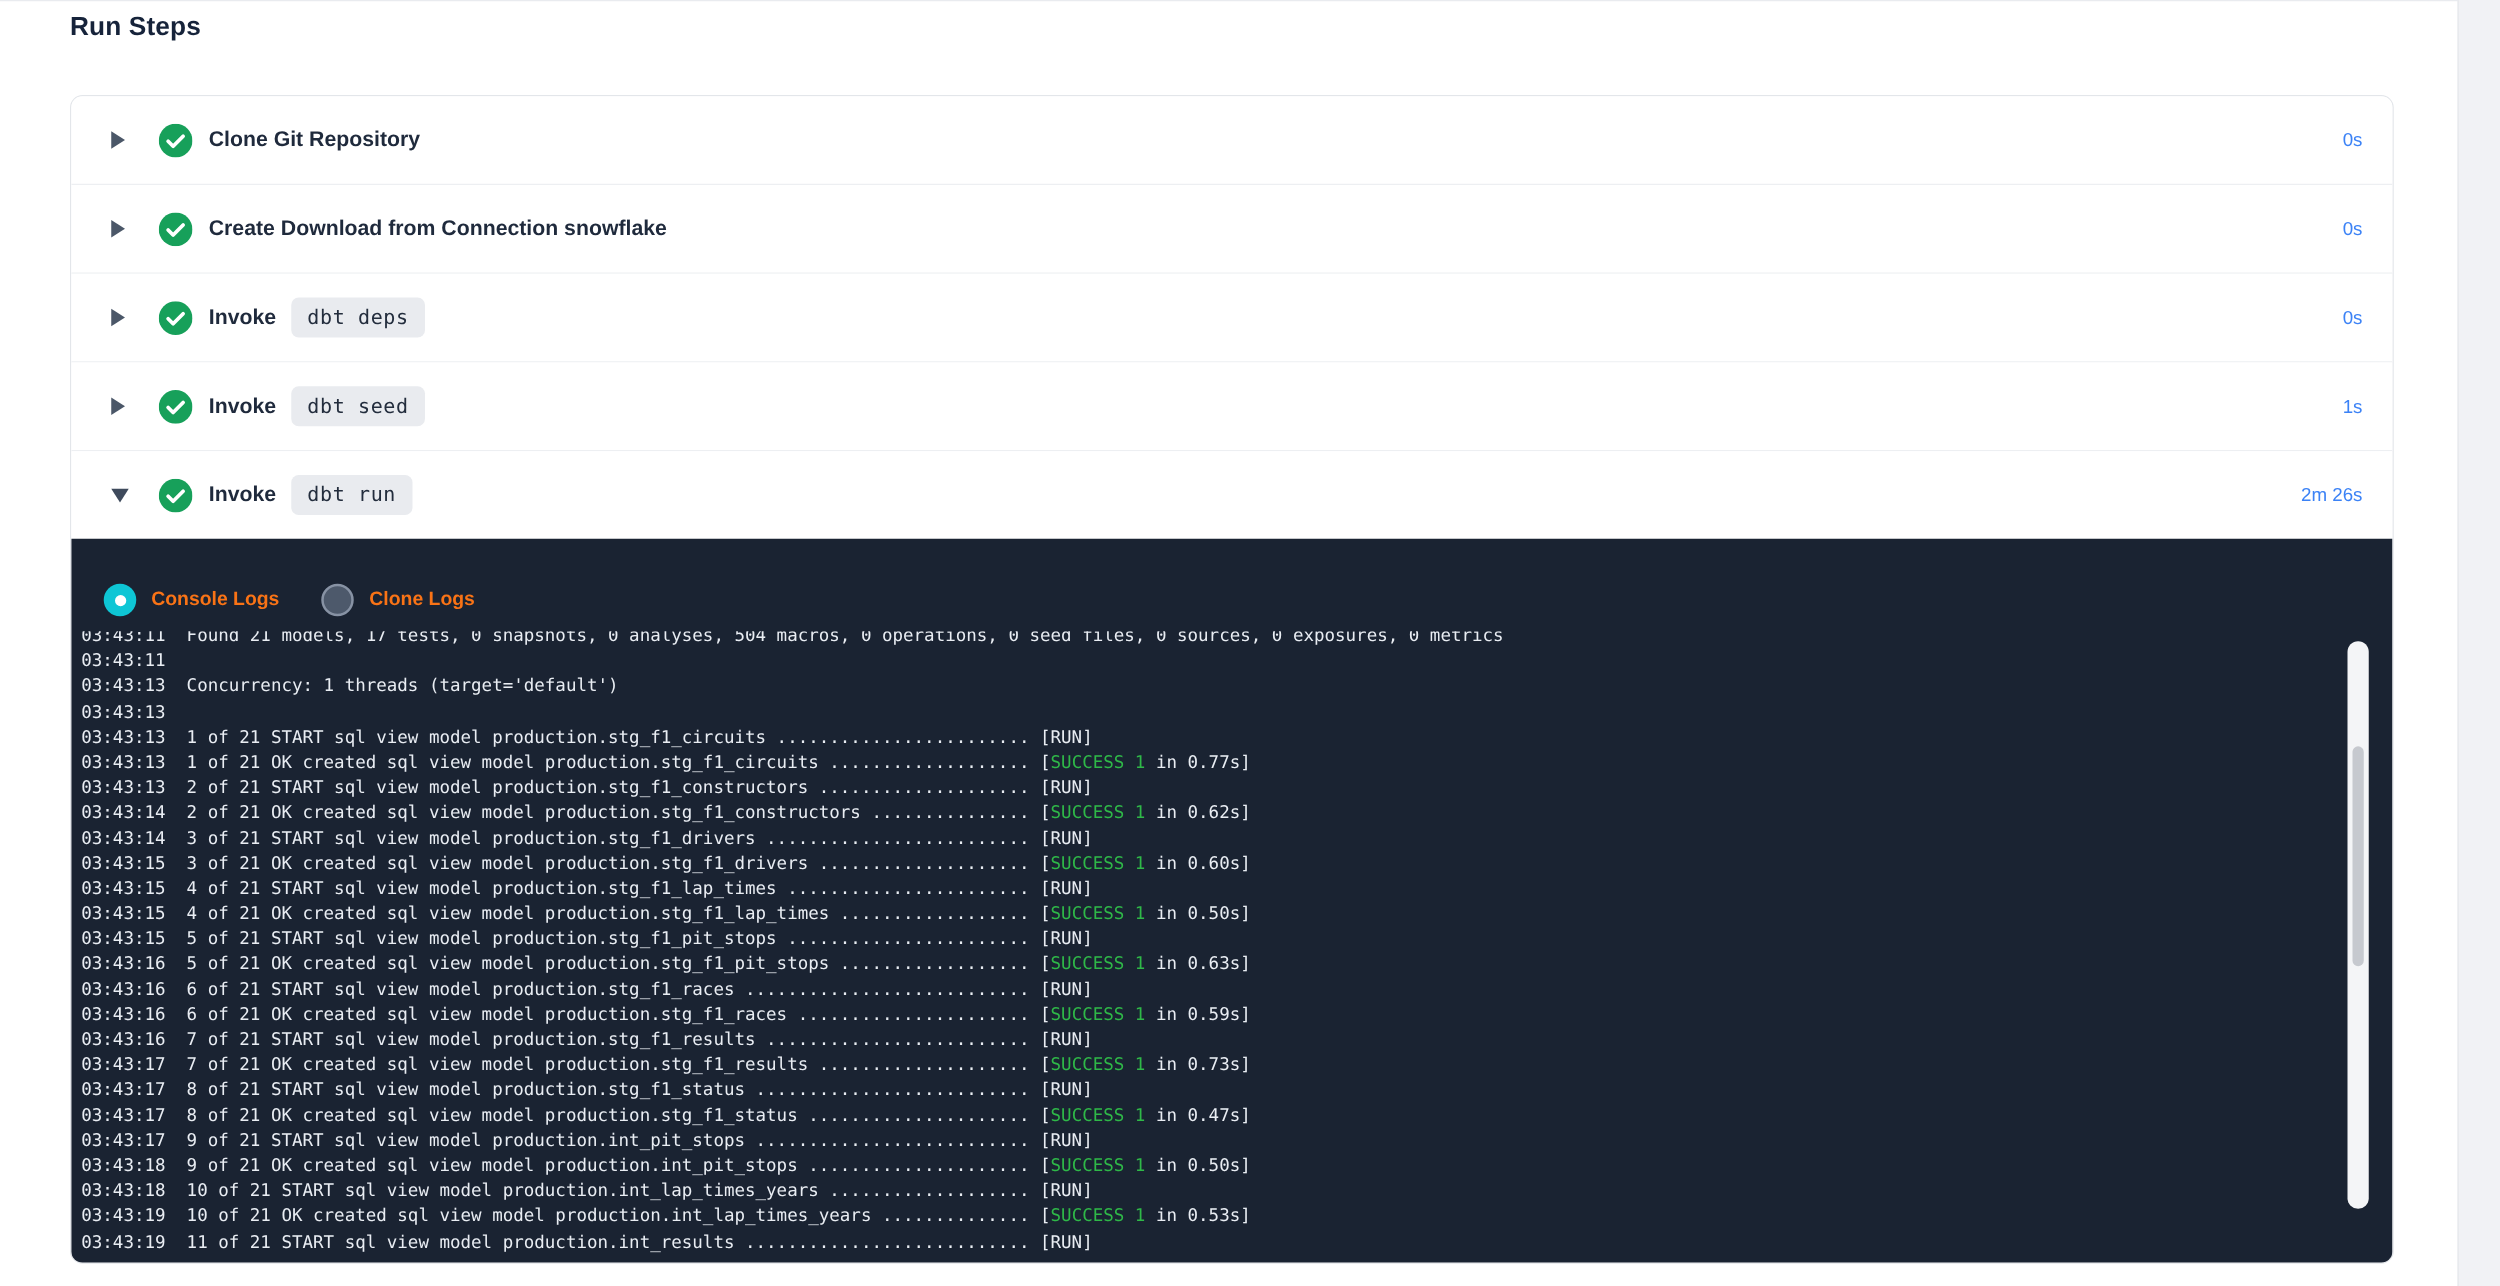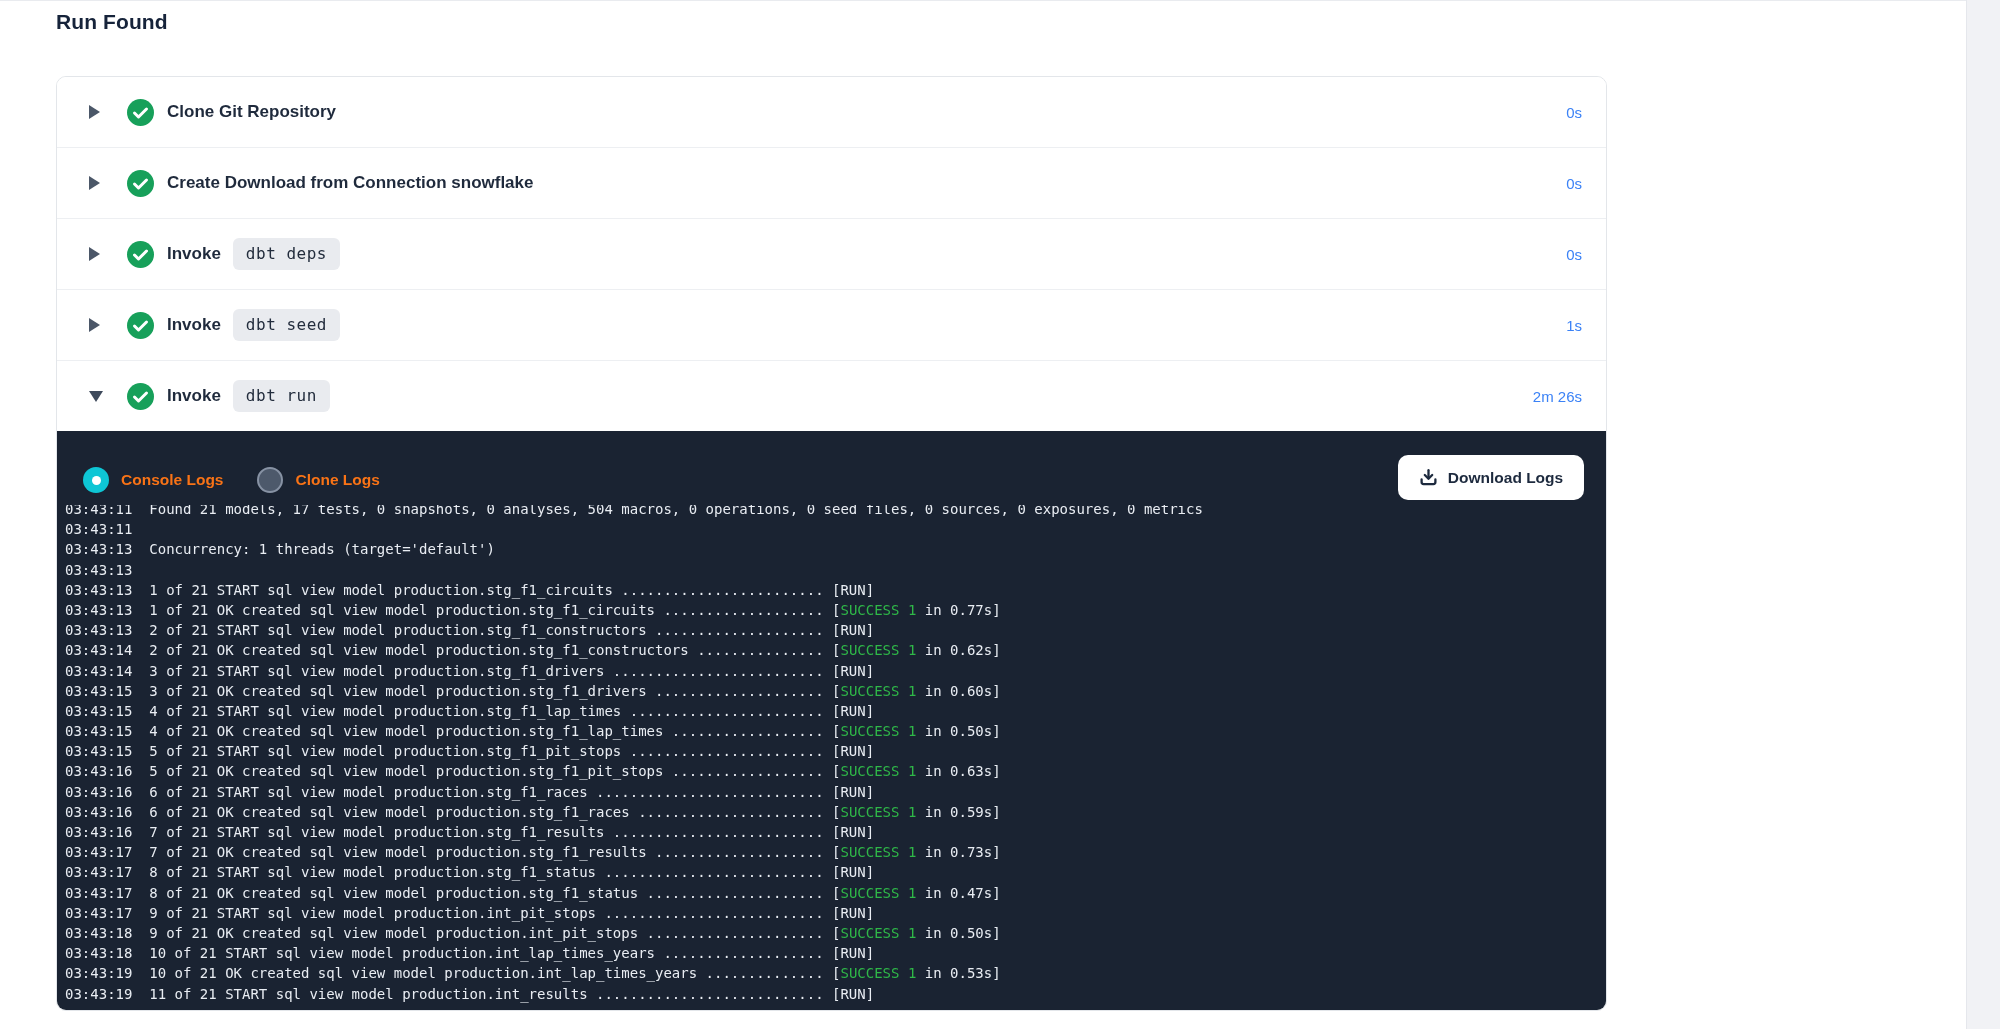--- a/index.html
+++ b/index.html
@@ -5,21 +5,21 @@
   html,body{margin:0;padding:0;}
   body{
     width:2000px;height:1029px;background:#ffffff;overflow:hidden;
     font-family:"Liberation Sans",sans-serif;position:relative;
   }
   .top-hairline{position:absolute;left:0;top:0;right:0;height:1px;background:#e9ebef;}
   .right-gutter{position:absolute;left:1966px;top:0;width:34px;height:1029px;background:#f1f2f5;border-left:1px solid #e5e7ec;}
   .page-title{position:absolute;left:56px;top:10px;margin:0;font-size:21px;font-weight:700;color:#16233a;letter-spacing:.1px;}
 
   .card{
-    position:absolute;left:56px;top:76px;width:1551px;height:935px;
+    position:absolute;left:56px;top:76px;width:1859px;height:935px;
     box-sizing:border-box;border:1px solid #e3e6ea;border-radius:10px;
     background:#fff;overflow:hidden;
   }
   .step-row{
     height:70px;display:flex;align-items:center;
     padding:0 24px 0 32px;border-bottom:1px solid #edeff2;background:#fff;cursor:pointer;
   }
   .step-row.expanded{border-bottom:none;}
   .caret-wrap{width:16px;margin-right:22px;display:flex;align-items:center;justify-content:flex-start;}
   .caret-right{width:0;height:0;border-top:7px solid transparent;border-bottom:7px solid transparent;border-left:11px solid #4b5768;}
@@ -57,21 +57,21 @@
 
   .scroll-track{position:absolute;left:1821px;top:82px;width:17px;height:454px;background:#f4f5f7;border-radius:9px;}
   .scroll-thumb{position:absolute;left:4px;top:84px;width:9px;height:176px;background:#c6c9cf;border-radius:5px;cursor:pointer;}
 </style>
 </head>
 <body>
 
 <div class="top-hairline"></div>
 <div class="right-gutter"></div>
 
-<h1 class="page-title">Run Found</h1>
+<h1 class="page-title">Run Steps</h1>
 
 <div class="card">
 
   <div class="step-row">
     <span class="caret-wrap">
         <span class="caret-right"></span>
       </span>
     <span class="check-wrap">
       <svg width="27" height="27" viewBox="0 0 27 27">
           <circle cx="13.5" cy="13.5" r="13.5" fill="#17a05a"></circle>
@@ -143,30 +143,20 @@
 
   <div class="log-panel">
 
     <div class="radio-group">
       <span class="radio on"></span>
       <span class="radio-label">Console Logs</span>
       <span class="radio off"></span>
       <span class="radio-label">Clone Logs</span>
     </div>
 
-    <button class="download-btn">
-      <span style="display:flex;">
-        <svg width="19" height="19" viewBox="0 0 19 19" fill="none">
-          <path d="M9.5 2.2v8.1" stroke="#1d2a3e" stroke-width="2.3" stroke-linecap="round"></path>
-          <path d="M5.8 7l3.7 3.7L13.2 7" stroke="#1d2a3e" stroke-width="2.3" stroke-linecap="round" stroke-linejoin="round"></path>
-          <path d="M2.6 11.5v2.6c0 1.1.9 2 2 2h9.8c1.1 0 2-.9 2-2v-2.6" stroke="#1d2a3e" stroke-width="2.3" stroke-linecap="round"></path>
-        </svg>
-      </span>
-      <span>Download Logs</span>
-    </button>
 
     <div class="log-viewport">
       <div class="log-pre" id="log-lines"><div class="log-line">03:43:11  Found 21 models, 17 tests, 0 snapshots, 0 analyses, 504 macros, 0 operations, 0 seed files, 0 sources, 0 exposures, 0 metrics</div><div class="log-line">03:43:11  </div><div class="log-line">03:43:13  Concurrency: 1 threads (target='default')</div><div class="log-line">03:43:13  </div><div class="log-line">03:43:13  1 of 21 START sql view model production.stg_f1_circuits ........................ [RUN]</div><div class="log-line">03:43:13  1 of 21 OK created sql view model production.stg_f1_circuits ................... [<span class="log-green">SUCCESS 1</span> in 0.77s]</div><div class="log-line">03:43:13  2 of 21 START sql view model production.stg_f1_constructors .................... [RUN]</div><div class="log-line">03:43:14  2 of 21 OK created sql view model production.stg_f1_constructors ............... [<span class="log-green">SUCCESS 1</span> in 0.62s]</div><div class="log-line">03:43:14  3 of 21 START sql view model production.stg_f1_drivers ......................... [RUN]</div><div class="log-line">03:43:15  3 of 21 OK created sql view model production.stg_f1_drivers .................... [<span class="log-green">SUCCESS 1</span> in 0.60s]</div><div class="log-line">03:43:15  4 of 21 START sql view model production.stg_f1_lap_times ....................... [RUN]</div><div class="log-line">03:43:15  4 of 21 OK created sql view model production.stg_f1_lap_times .................. [<span class="log-green">SUCCESS 1</span> in 0.50s]</div><div class="log-line">03:43:15  5 of 21 START sql view model production.stg_f1_pit_stops ....................... [RUN]</div><div class="log-line">03:43:16  5 of 21 OK created sql view model production.stg_f1_pit_stops .................. [<span class="log-green">SUCCESS 1</span> in 0.63s]</div><div class="log-line">03:43:16  6 of 21 START sql view model production.stg_f1_races ........................... [RUN]</div><div class="log-line">03:43:16  6 of 21 OK created sql view model production.stg_f1_races ...................... [<span class="log-green">SUCCESS 1</span> in 0.59s]</div><div class="log-line">03:43:16  7 of 21 START sql view model production.stg_f1_results ......................... [RUN]</div><div class="log-line">03:43:17  7 of 21 OK created sql view model production.stg_f1_results .................... [<span class="log-green">SUCCESS 1</span> in 0.73s]</div><div class="log-line">03:43:17  8 of 21 START sql view model production.stg_f1_status .......................... [RUN]</div><div class="log-line">03:43:17  8 of 21 OK created sql view model production.stg_f1_status ..................... [<span class="log-green">SUCCESS 1</span> in 0.47s]</div><div class="log-line">03:43:17  9 of 21 START sql view model production.int_pit_stops .......................... [RUN]</div><div class="log-line">03:43:18  9 of 21 OK created sql view model production.int_pit_stops ..................... [<span class="log-green">SUCCESS 1</span> in 0.50s]</div><div class="log-line">03:43:18  10 of 21 START sql view model production.int_lap_times_years ................... [RUN]</div><div class="log-line">03:43:19  10 of 21 OK created sql view model production.int_lap_times_years .............. [<span class="log-green">SUCCESS 1</span> in 0.53s]</div><div class="log-line">03:43:19  11 of 21 START sql view model production.int_results ........................... [RUN]</div></div>
     </div>
 
     <div class="scroll-track">
       <div class="scroll-thumb"></div>
     </div>
 
   </div>

